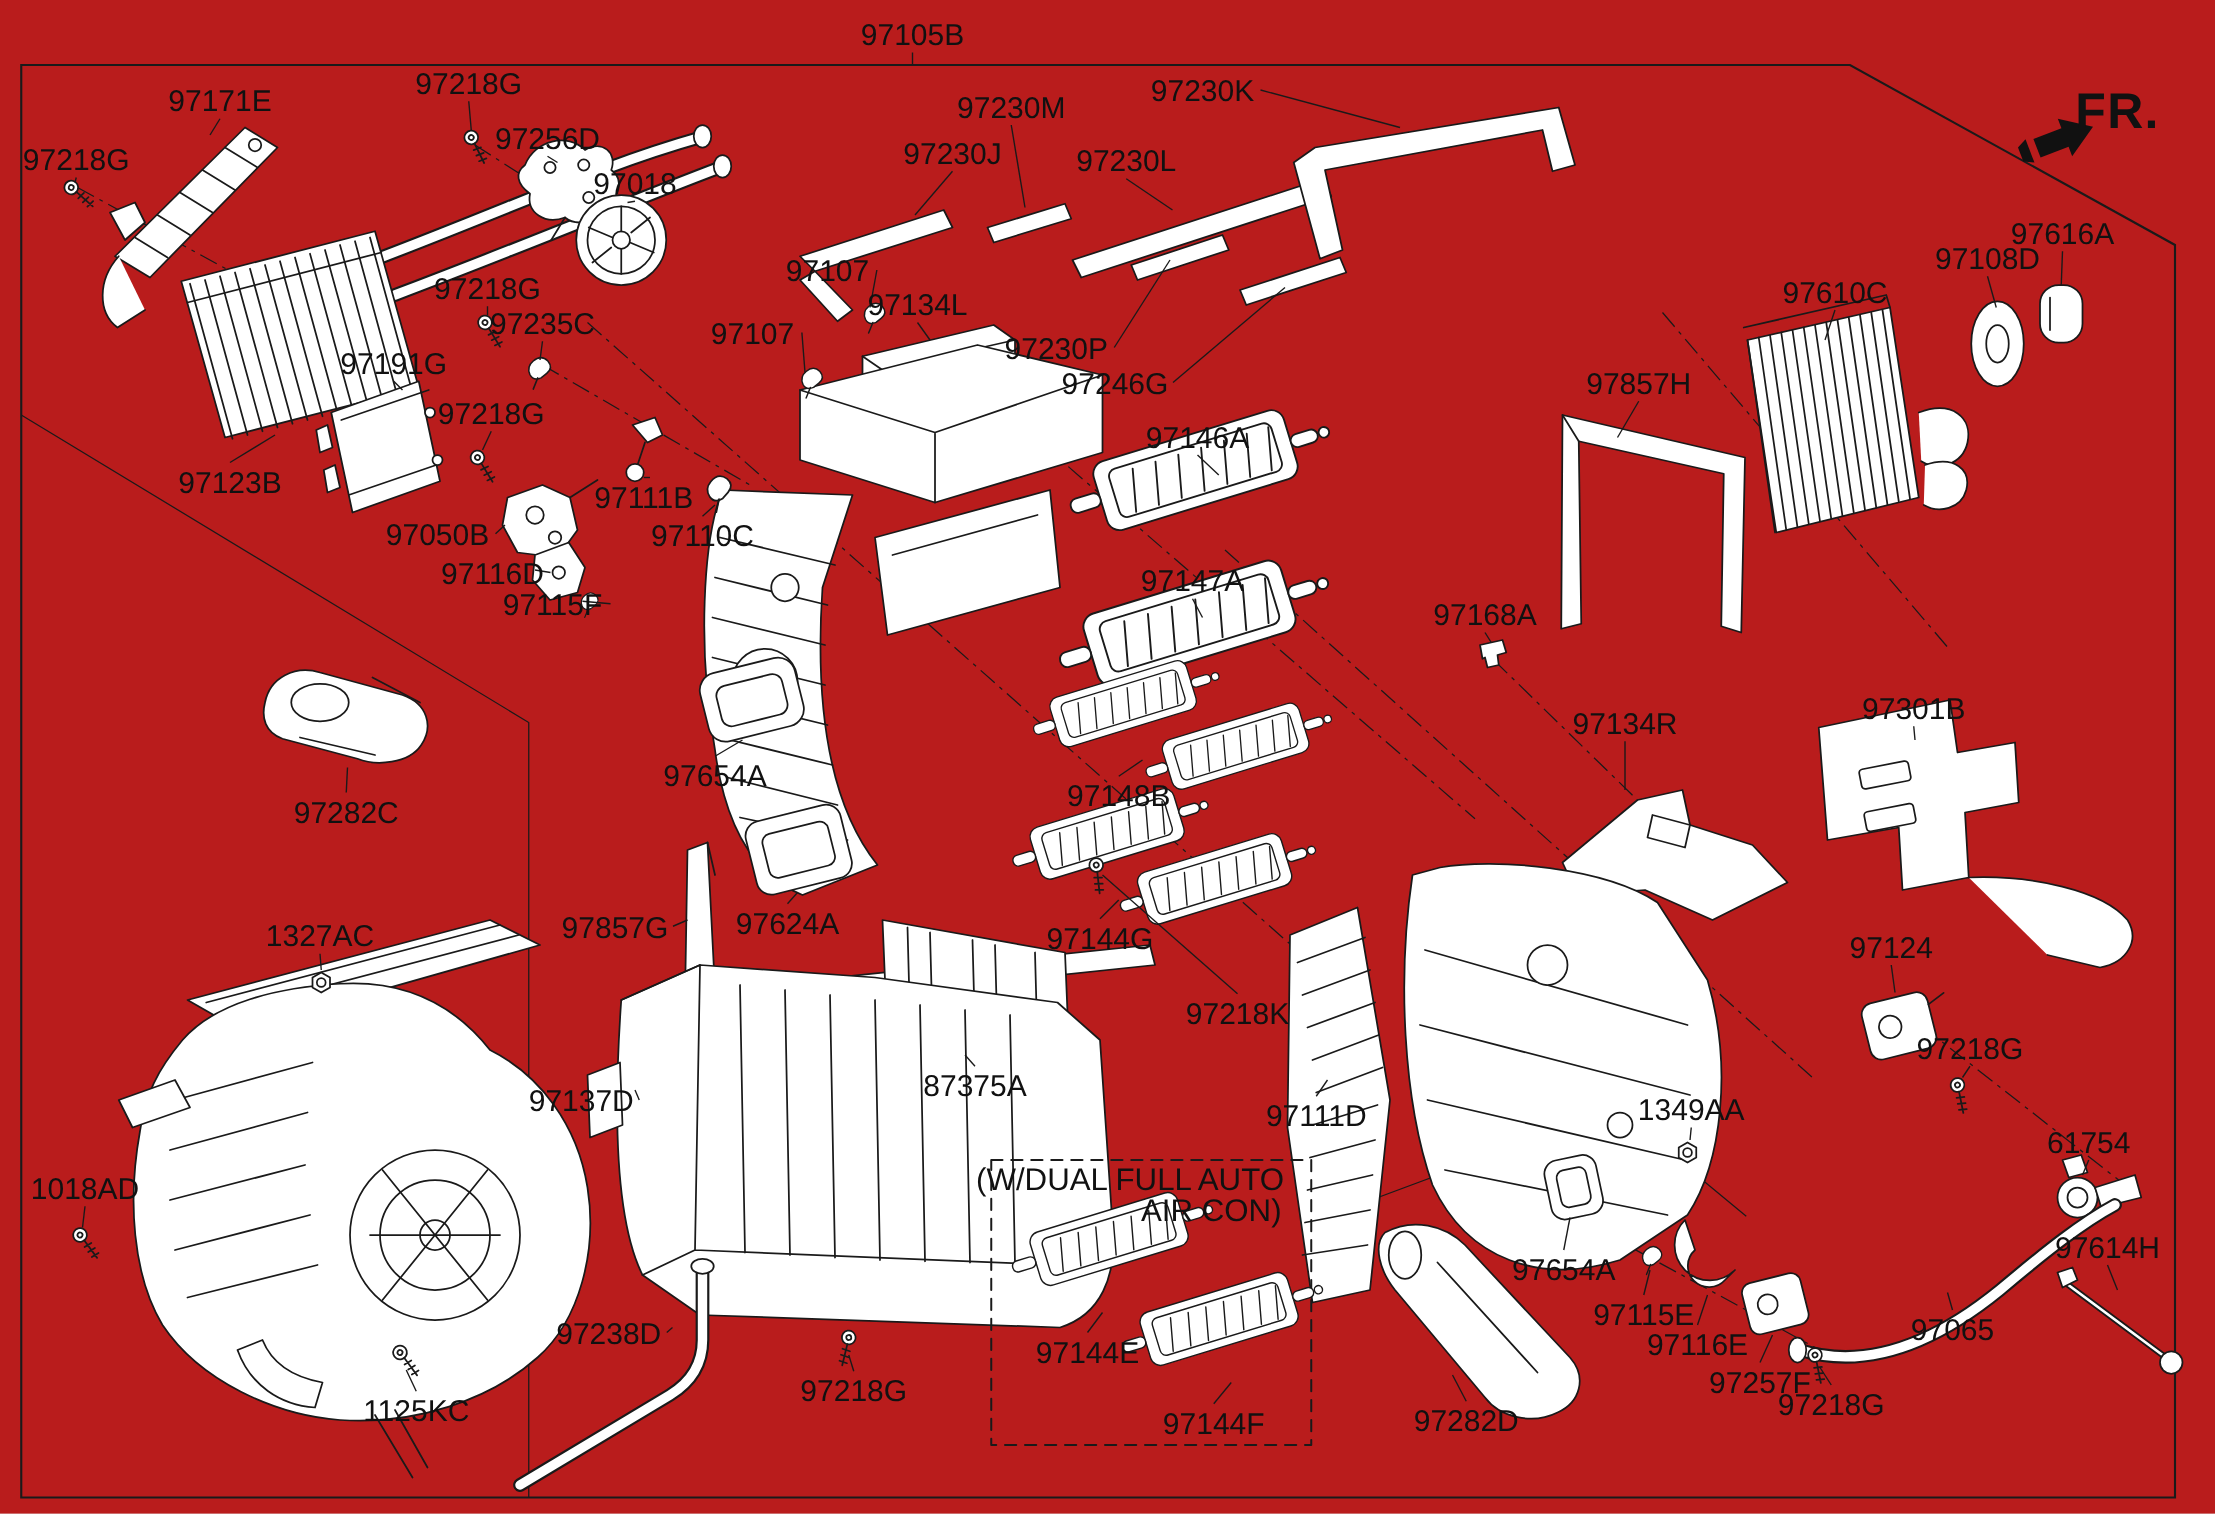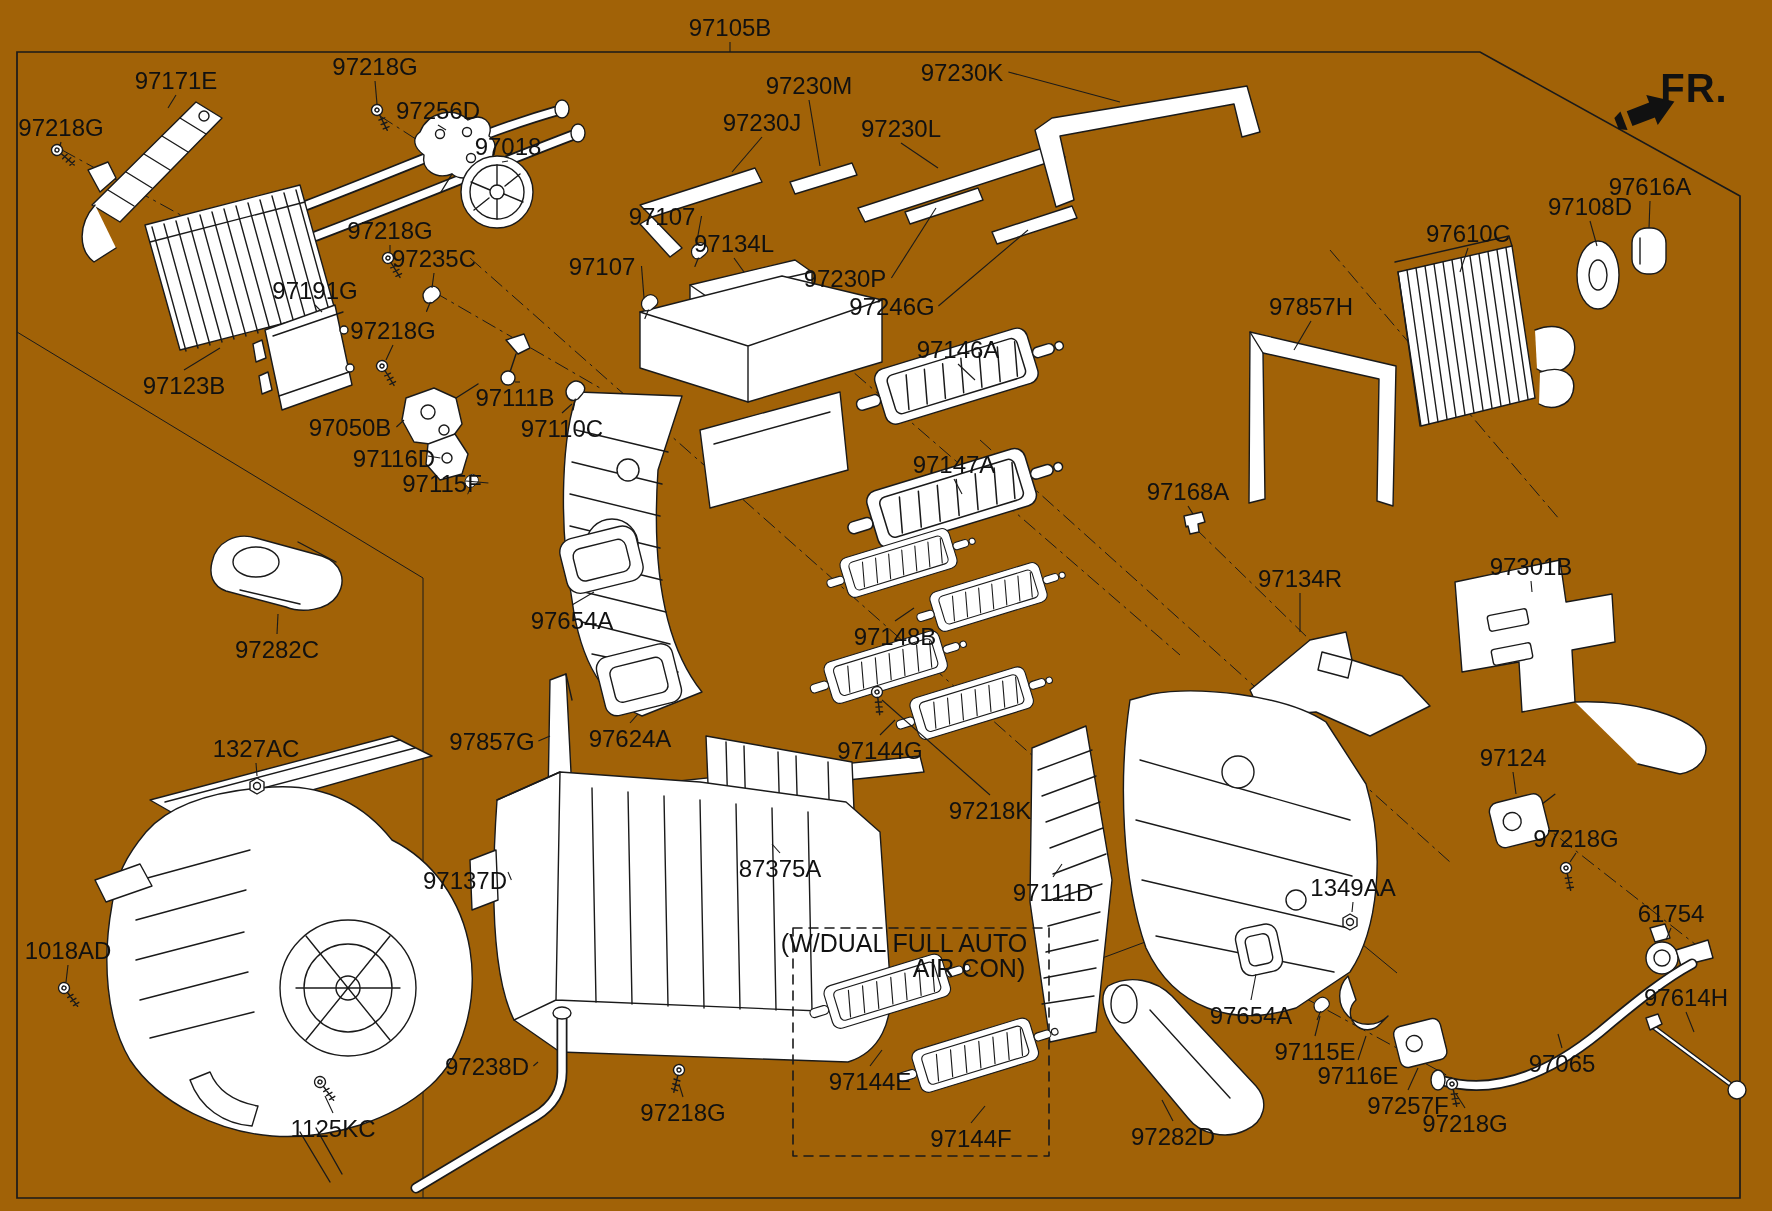--- a/index.html
+++ b/index.html
@@ -1,17 +1,17 @@
 <!DOCTYPE html>
 <html><head>
 <meta charset="utf-8">
 <style>
   html,body{margin:0;padding:0;background:#e8e8e8;}
   .canvas{
-    position:relative;width:1772px;height:1211px;background:#a16207;
+    position:relative;width:1772px;height:1211px;background:#b91c1c;
     font-family:"Liberation Sans", sans-serif;overflow:hidden;margin:0 auto;
   }
   svg{position:absolute;left:0;top:0;}
   .art{stroke:#1a1a1a;stroke-width:1.4;fill:none;stroke-linejoin:round;stroke-linecap:round;}
   .art .w{fill:#ffffff;}
   .frame{stroke:#1a1a1a;stroke-width:1.7;fill:none;}
   .leader{stroke:#1a1a1a;stroke-width:1.1;fill:none;}
   .axis{stroke:#1a1a1a;stroke-width:1;fill:none;stroke-dasharray:15 5 3 5;}
   .thin{stroke:#1a1a1a;stroke-width:1;fill:none;}
   .dashedbox{stroke:#1a1a1a;stroke-width:1.6;fill:none;stroke-dasharray:9 7;}

